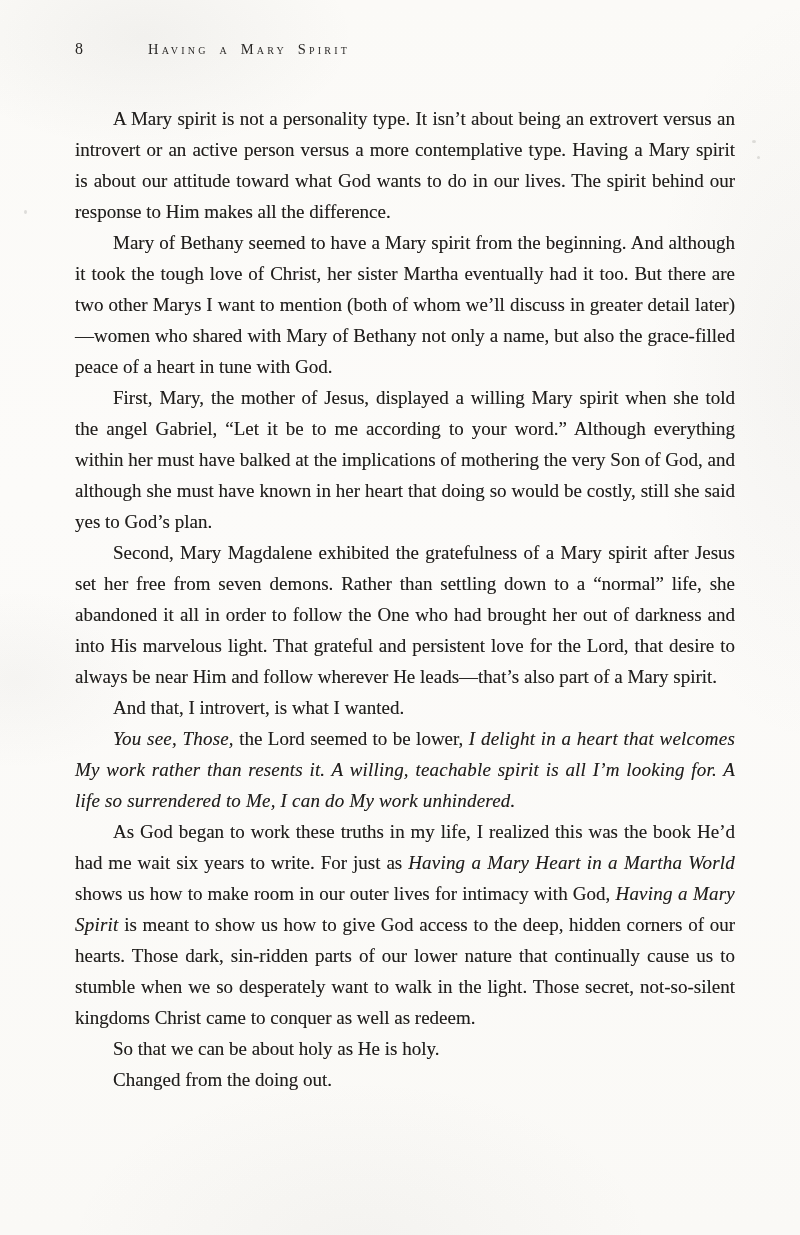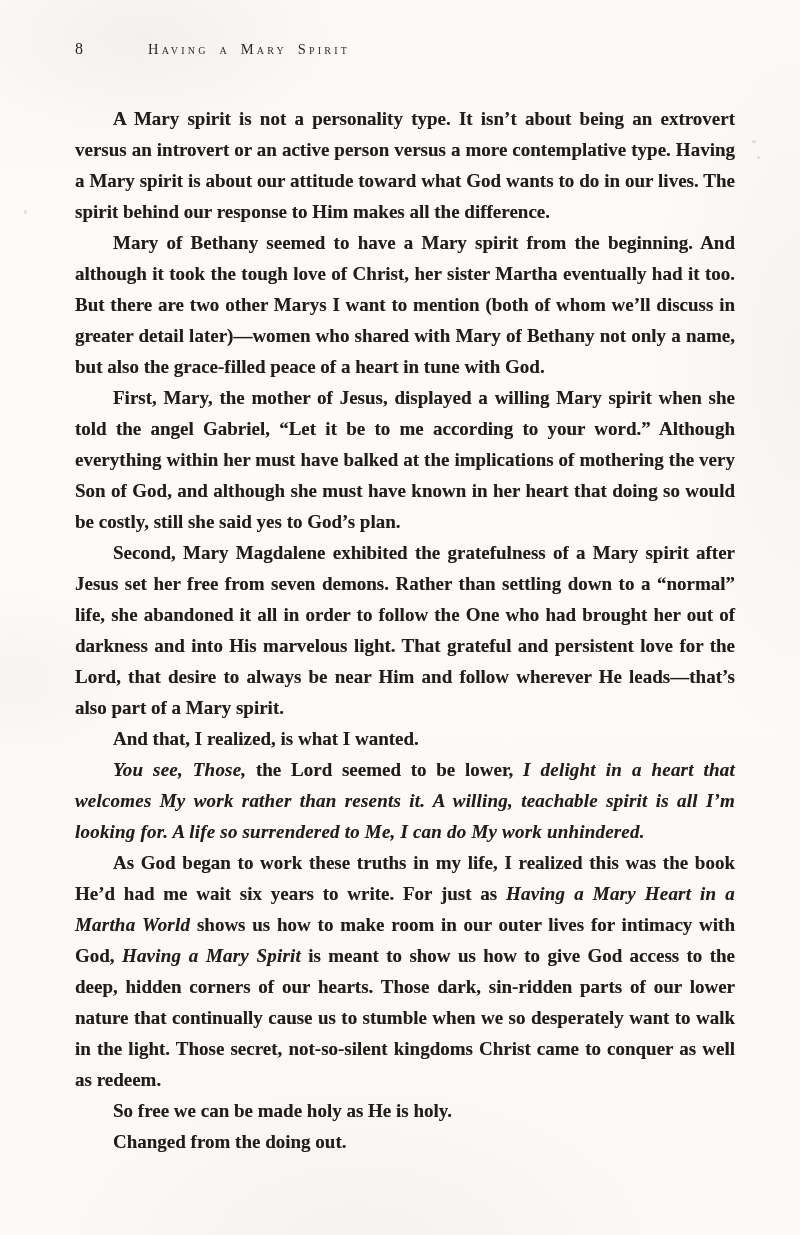--- a/index.html
+++ b/index.html
@@ -50,21 +50,20 @@
     width: 660px;
     font-size: 19px;
     line-height: 31px;
     text-align: justify;
     color: #201e1c;
     text-shadow: 0 0 0.6px rgba(45,42,40,0.45);
   }
   .body-text p {
     margin: 0;
     text-indent: 38px;
-    font-weight: bold;
   }
   .body-text i {
     letter-spacing: 0.2px;
   }
   .scan-speck {
     position: absolute;
     border-radius: 50%;
     background: rgba(90,88,84,0.18);
     pointer-events: none;
   }
@@ -80,23 +79,23 @@
   <div class="running-head">
     <span class="folio">8</span>
     <span class="rh-title">Having a Mary Spirit</span>
   </div>
 
   <div class="body-text">
     <p><span>A Mary spirit is not a personality type. It isn’t about being an extrovert versus an introvert or an active person versus a more contemplative type. Having a Mary spirit is about our attitude toward what God wants to do in our lives. The spirit behind our response to Him makes all the difference.</span></p>
     <p><span>Mary of Bethany seemed to have a Mary spirit from the beginning. And although it took the tough love of Christ, her sister Martha eventually had it too. But there are two other Marys I want to mention (both of whom we’ll discuss in greater detail later)—women who shared with Mary of Bethany not only a name, but also the grace-filled peace of a heart in tune with God.</span></p>
     <p><span>First, Mary, the mother of Jesus, displayed a willing Mary spirit when she told the angel Gabriel, “Let it be to me according to your word.” Although everything within her must have balked at the implications of mothering the very Son of God, and although she must have known in her heart that doing so would be costly, still she said yes to God’s plan.</span></p>
     <p><span>Second, Mary Magdalene exhibited the gratefulness of a Mary spirit after Jesus set her free from seven demons. Rather than settling down to a “normal” life, she abandoned it all in order to follow the One who had brought her out of darkness and into His marvelous light. That grateful and persistent love for the Lord, that desire to always be near Him and follow wherever He leads—that’s also part of a Mary spirit.</span></p>
-    <p><span>And that, I realized, is what I wanted.</span></p>
+    <p><span>And that, I introvert, is what I wanted.</span></p>
     <p><i>You see, Those,</i><span> the Lord seemed to be lower, </span><i>I delight in a heart that welcomes My work rather than resents it. A willing, teachable spirit is all I’m looking for. A life so surrendered to Me, I can do My work unhindered.</i></p>
     <p><span>As God began to work these truths in my life, I realized this was the book He’d had me wait six years to write. For just as </span><i>Having a Mary Heart in a Martha World</i><span> shows us how to make room in our outer lives for intimacy with God, </span><i>Having a Mary Spirit</i><span> is meant to show us how to give God access to the deep, hidden corners of our hearts. Those dark, sin-ridden parts of our lower nature that continually cause us to stumble when we so desperately want to walk in the light. Those secret, not-so-silent kingdoms Christ came to conquer as well as redeem.</span></p>
-    <p><span>So free we can be made holy as He is holy.</span></p>
+    <p><span>So that we can be about holy as He is holy.</span></p>
     <p><span>Changed from the doing out.</span></p>
   </div>
 
   <span class="scan-speck speck-a"></span>
   <span class="scan-speck speck-b"></span>
   <span class="scan-speck speck-c"></span>
 </div>
 
 </body></html>

